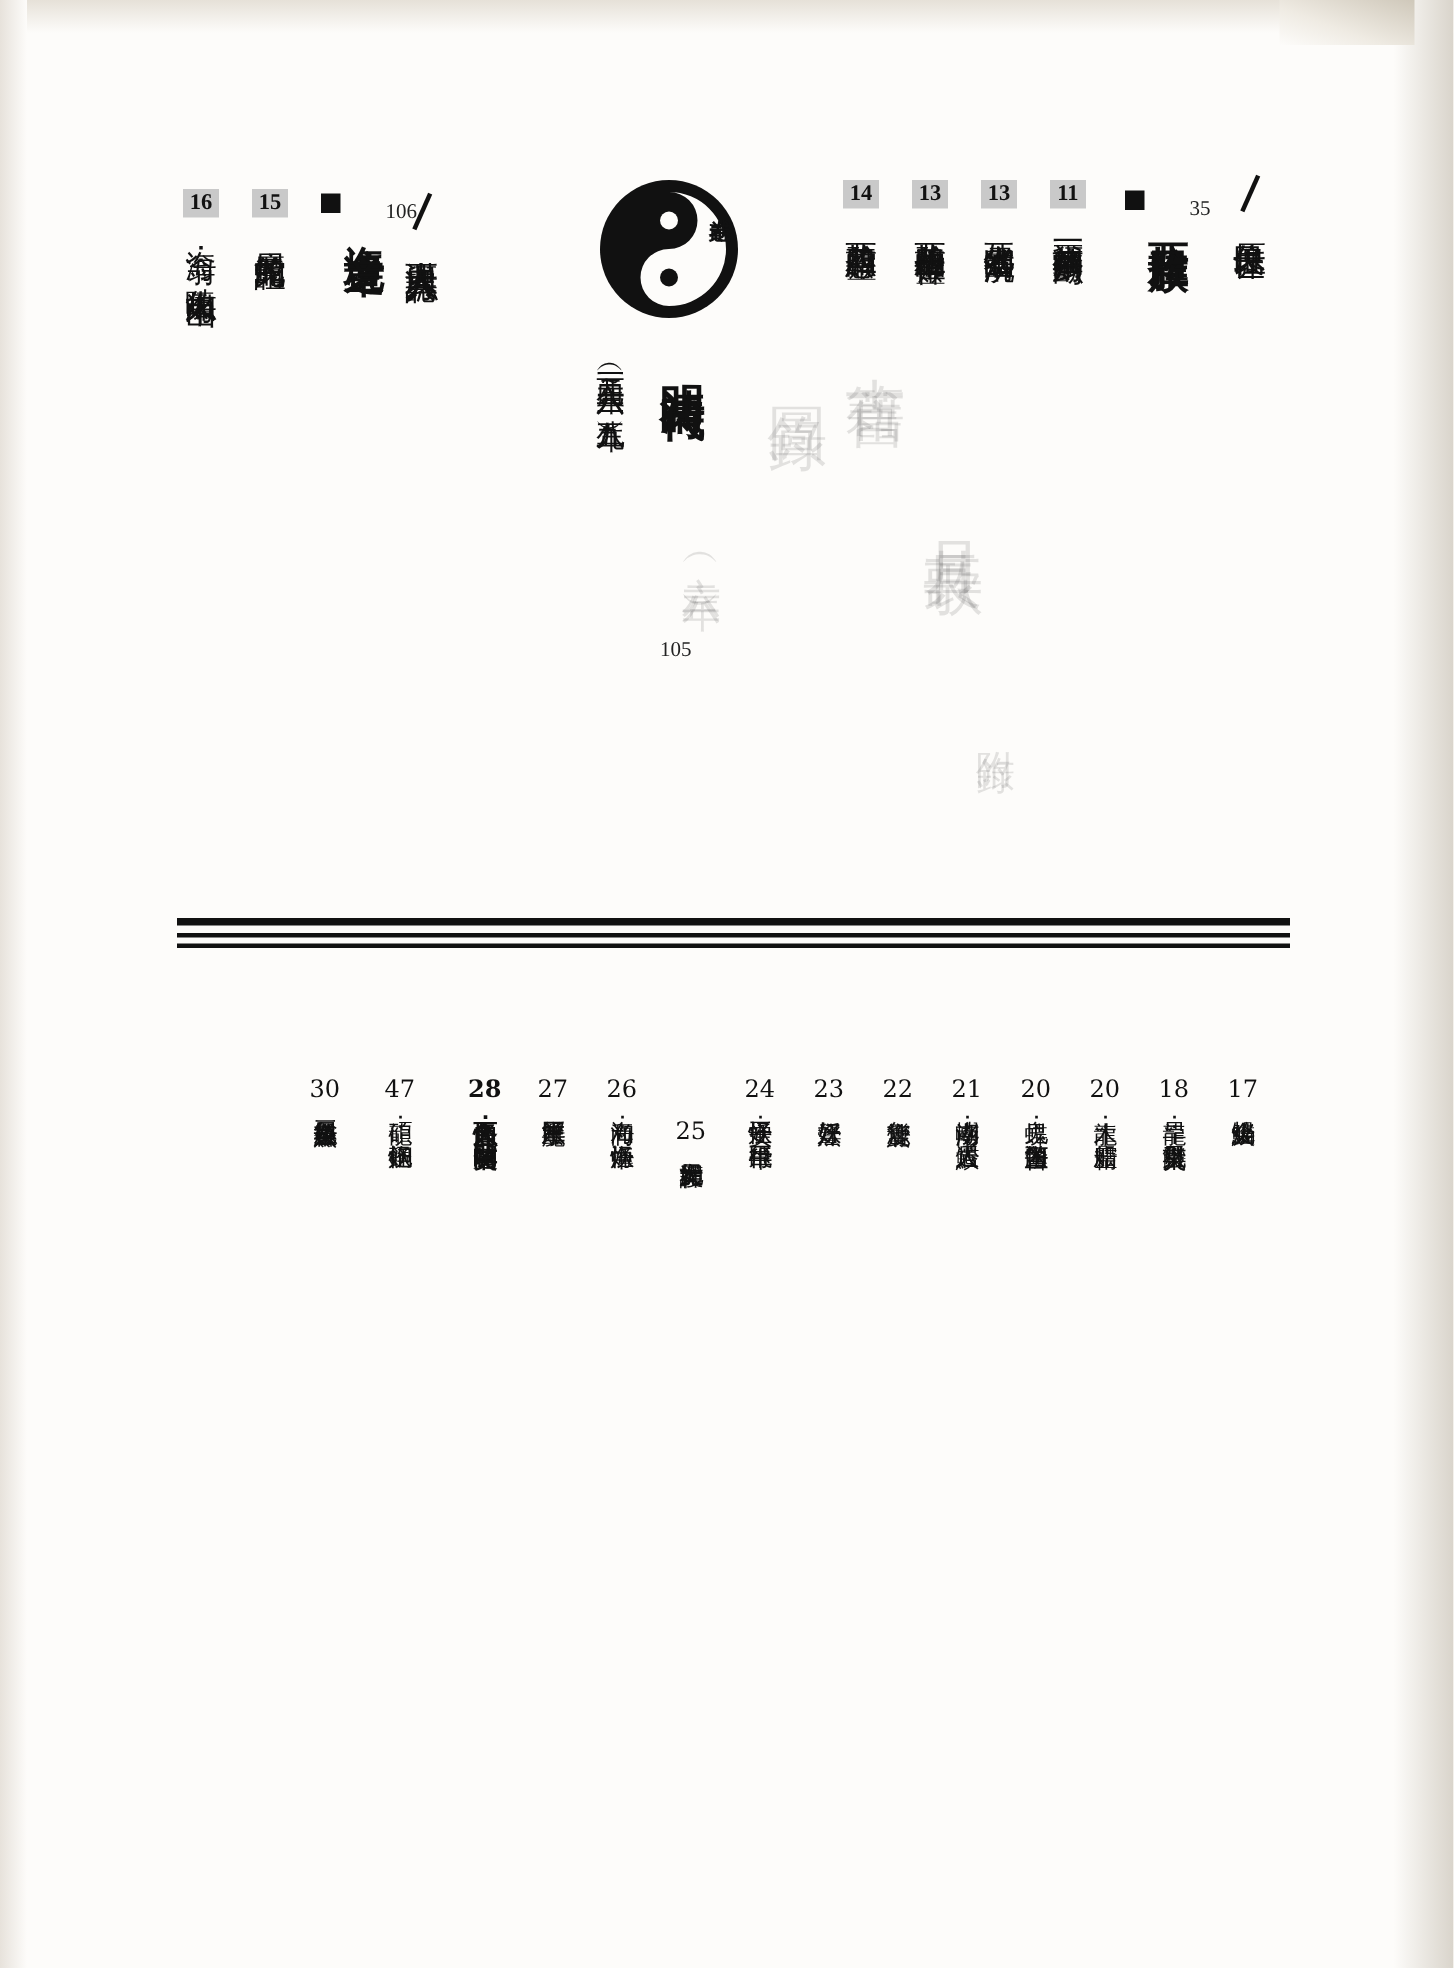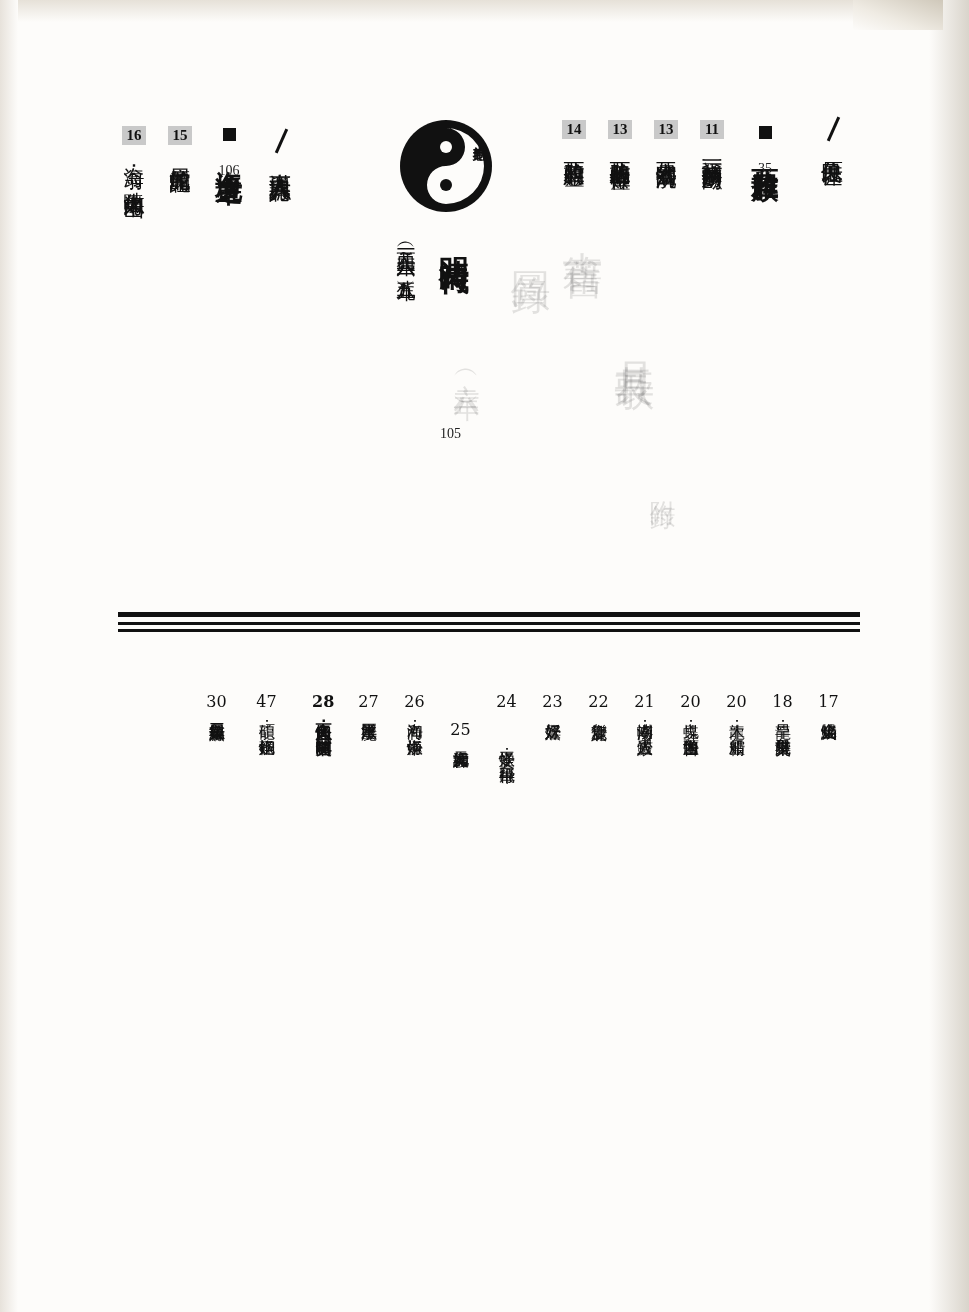--- a/index.html
+++ b/index.html
@@ -75,22 +75,22 @@
     font-size: 14px;
     color: #222;
     margin-top: 6px;
     writing-mode: horizontal-tb;
   }
 
   
   .sec-head {
     position: absolute;
     display: flex;
-    flex-direction: column;
-    align-items: center;
+    flex-direction: row;
+    align-items: flex-end;
   }
   .sec-square {
     width: 13px; height: 13px; background: #111; margin-bottom: 8px;
   }
   .sec-title {
     font-size: 27px;
     font-weight: 700;
     letter-spacing: 2px;
     line-height: 30px;
   }
@@ -167,21 +167,21 @@
   }
   .rules .r1 { height: 5px; background: #111; }
   .rules .gap1 { height: 5px; }
   .rules .r2 { height: 3px; background: #111; }
   .rules .gap2 { height: 4px; }
   .rules .r3 { height: 3px; background: #111; }
 
   
   .entry2 {
     position: absolute;
-    top: 692px;
+    top: 716px;
     text-align: center;
   }
 </style>
 </head>
 <body>
 
 <div id="page">
 
   <div class="scan-edge-top"></div>
   <div class="scan-edge-left"></div>
@@ -284,21 +284,21 @@
     <div class="title v">澎湖南嶼：鮫人遷居</div>
   </div>
   <div class="entry2 entry-col" style="left:588px;">
     <div class="num">22</div>
     <div class="title v">鯊魚變鹿</div>
   </div>
   <div class="entry2 entry-col" style="left:542px;">
     <div class="num">23</div>
     <div class="title v">鱟妖好淫</div>
   </div>
-  <div class="entry2 entry-col" style="left:496px;gap:28px;">
+  <div class="entry2 entry-col" style="left:496px;">
     <div class="num">24</div>
     <div class="title v">安平妖怪：飛行巨牛</div>
   </div>
   <div class="entry2 entry-col" style="left:450px;margin-top:28px;">
     <div class="num">25</div>
     <div class="title v">天妃女神護船</div>
   </div>
   <div class="entry2 entry-col" style="left:404px;">
     <div class="num">26</div>
     <div class="title v">海和尚：海中妖怪</div>

